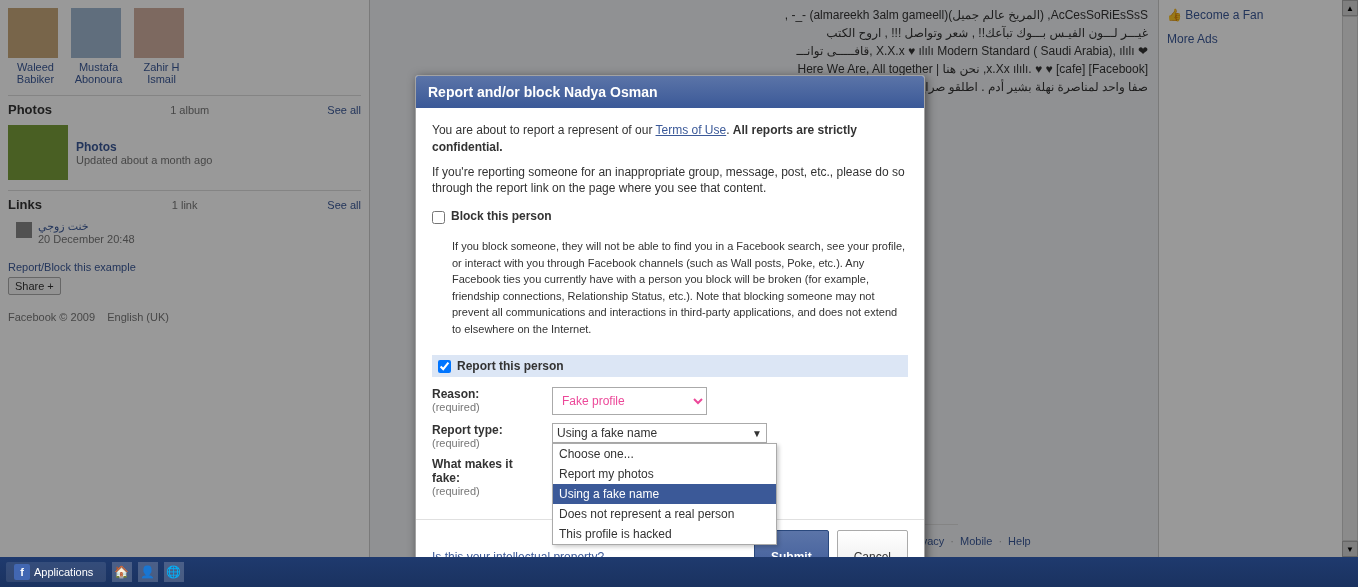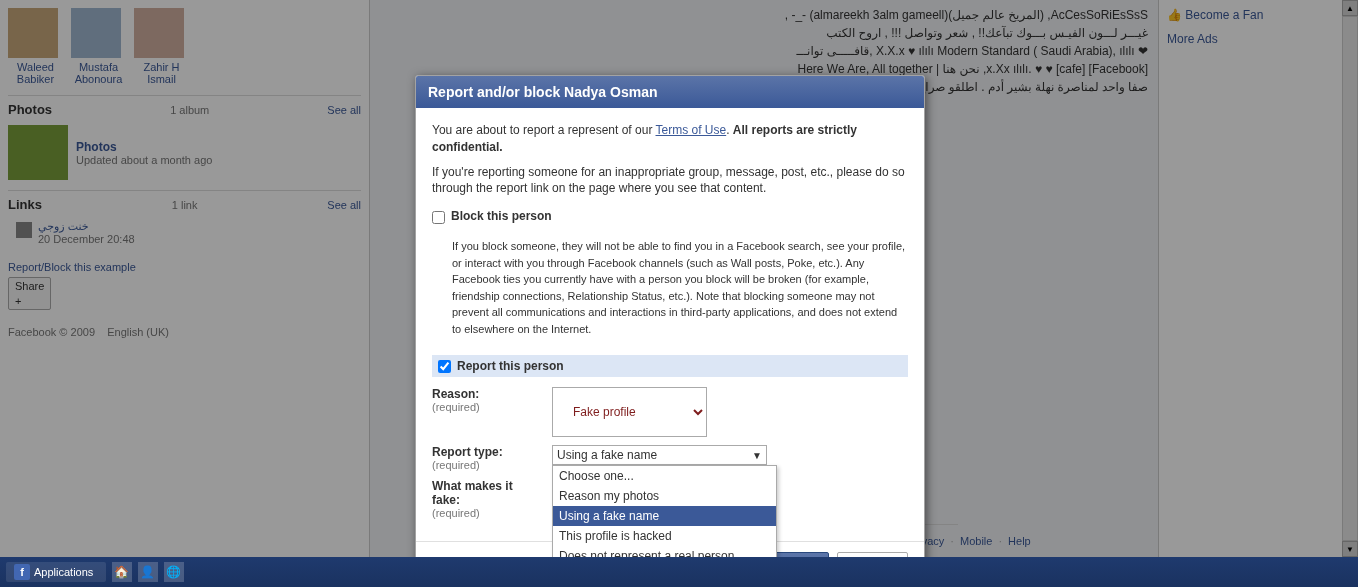--- a/index.html
+++ b/index.html
@@ -138,21 +138,20 @@
       align-items: flex-start;
       gap: 3px;
       border: 1px solid #aaa;
       background: #f5f5f5;
       padding: 2px 6px;
       font-size: 11px;
       margin-top: 4px;
       color: #333;
       cursor: pointer;
       border-radius: 2px;
-      flex-direction: column;
     }
 
     .footer-text {
       font-size: 11px;
       color: #777;
       margin-top: 16px;
     }
 
     
     .center-area {
@@ -312,24 +311,24 @@
       color: #333;
     }
 
     .form-label-required {
       font-size: 11px;
       color: #777;
     }
 
     .form-select {
       font-size: 12px;
-      padding: 16px;
+      padding: 5px;
       border: 1px solid #aaa;
       background: #fff;
-      color: #7f1d1d;
+      color: #ec4899;
     }
 
     .reason-select {
       width: 155px;
     }
 
     
     .dropdown-container {
       position: relative;
       display: inline-block;
@@ -670,24 +669,24 @@
           <div class="form-label-required">(required)</div>
         </div>
         <div class="dropdown-container">
           <div class="dropdown-select-shown">
             <span>Using a fake name</span>
             <span class="dropdown-arrow">▼</span>
           </div>
 
           <div class="dropdown-list">
             <div class="dropdown-item">Choose one...</div>
-            <div class="dropdown-item">Reason my photos</div>
+            <div class="dropdown-item">Report my photos</div>
             <div class="dropdown-item selected">Using a fake name</div>
+            <div class="dropdown-item">Does not represent a real person</div>
             <div class="dropdown-item">This profile is hacked</div>
-            <div class="dropdown-item">Does not represent a real person</div>
           </div>
         </div>
       </div>
 
       <div class="what-makes-fake-row">
         <div class="form-label">
           <div class="form-label-title">What makes it</div>
           <div class="form-label-title">fake:</div>
           <div class="form-label-required">(required)</div>
         </div>

